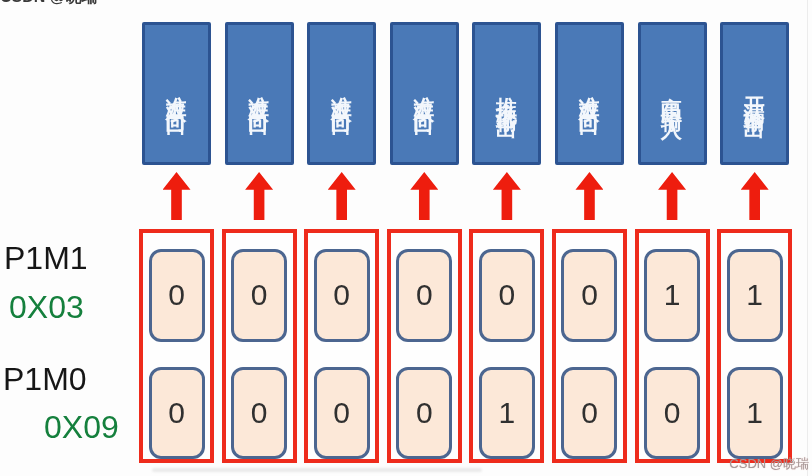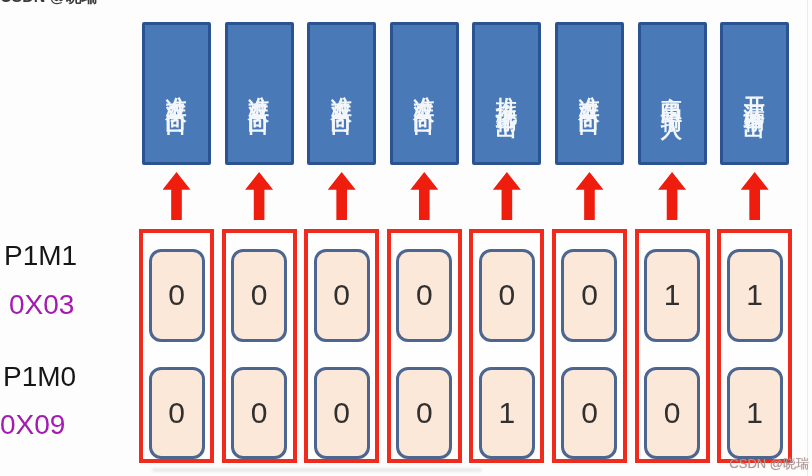--- a/index.html
+++ b/index.html
@@ -80,30 +80,30 @@
     border: 3px solid #4c6690;
     border-radius: 12px;
     display: flex;
     align-items: center;
     justify-content: center;
     font-size: 30px;
     color: #303030;
   }
   .lbl {
     position: absolute;
-    font-size: 28px;
+    font-size: 32px;
     line-height: 1.15;
     color: #161616;
     white-space: nowrap;
   }
-  .lbl.red { color: #a21caf; }
+  .lbl.red { color: #15803d; }
   .lbl.name1 { left: 4px;  top: 240px; }
   .lbl.hex1  { left: 9px;  top: 289px; }
   .lbl.name0 { left: 3px;  top: 361px; }
-  .lbl.hex0  { left: 0px;  top: 409px; }
+  .lbl.hex0  { left: 0px;  top: 409px; padding-left: 44px; }
   .wm-br {
     position: absolute;
     right: 3px;
     bottom: 3px;
     font-size: 13px;
     color: #a49a9a;
     text-shadow: 0 0 1px rgba(220,120,110,0.5);
   }
   .wm-tl {
     position: absolute;

